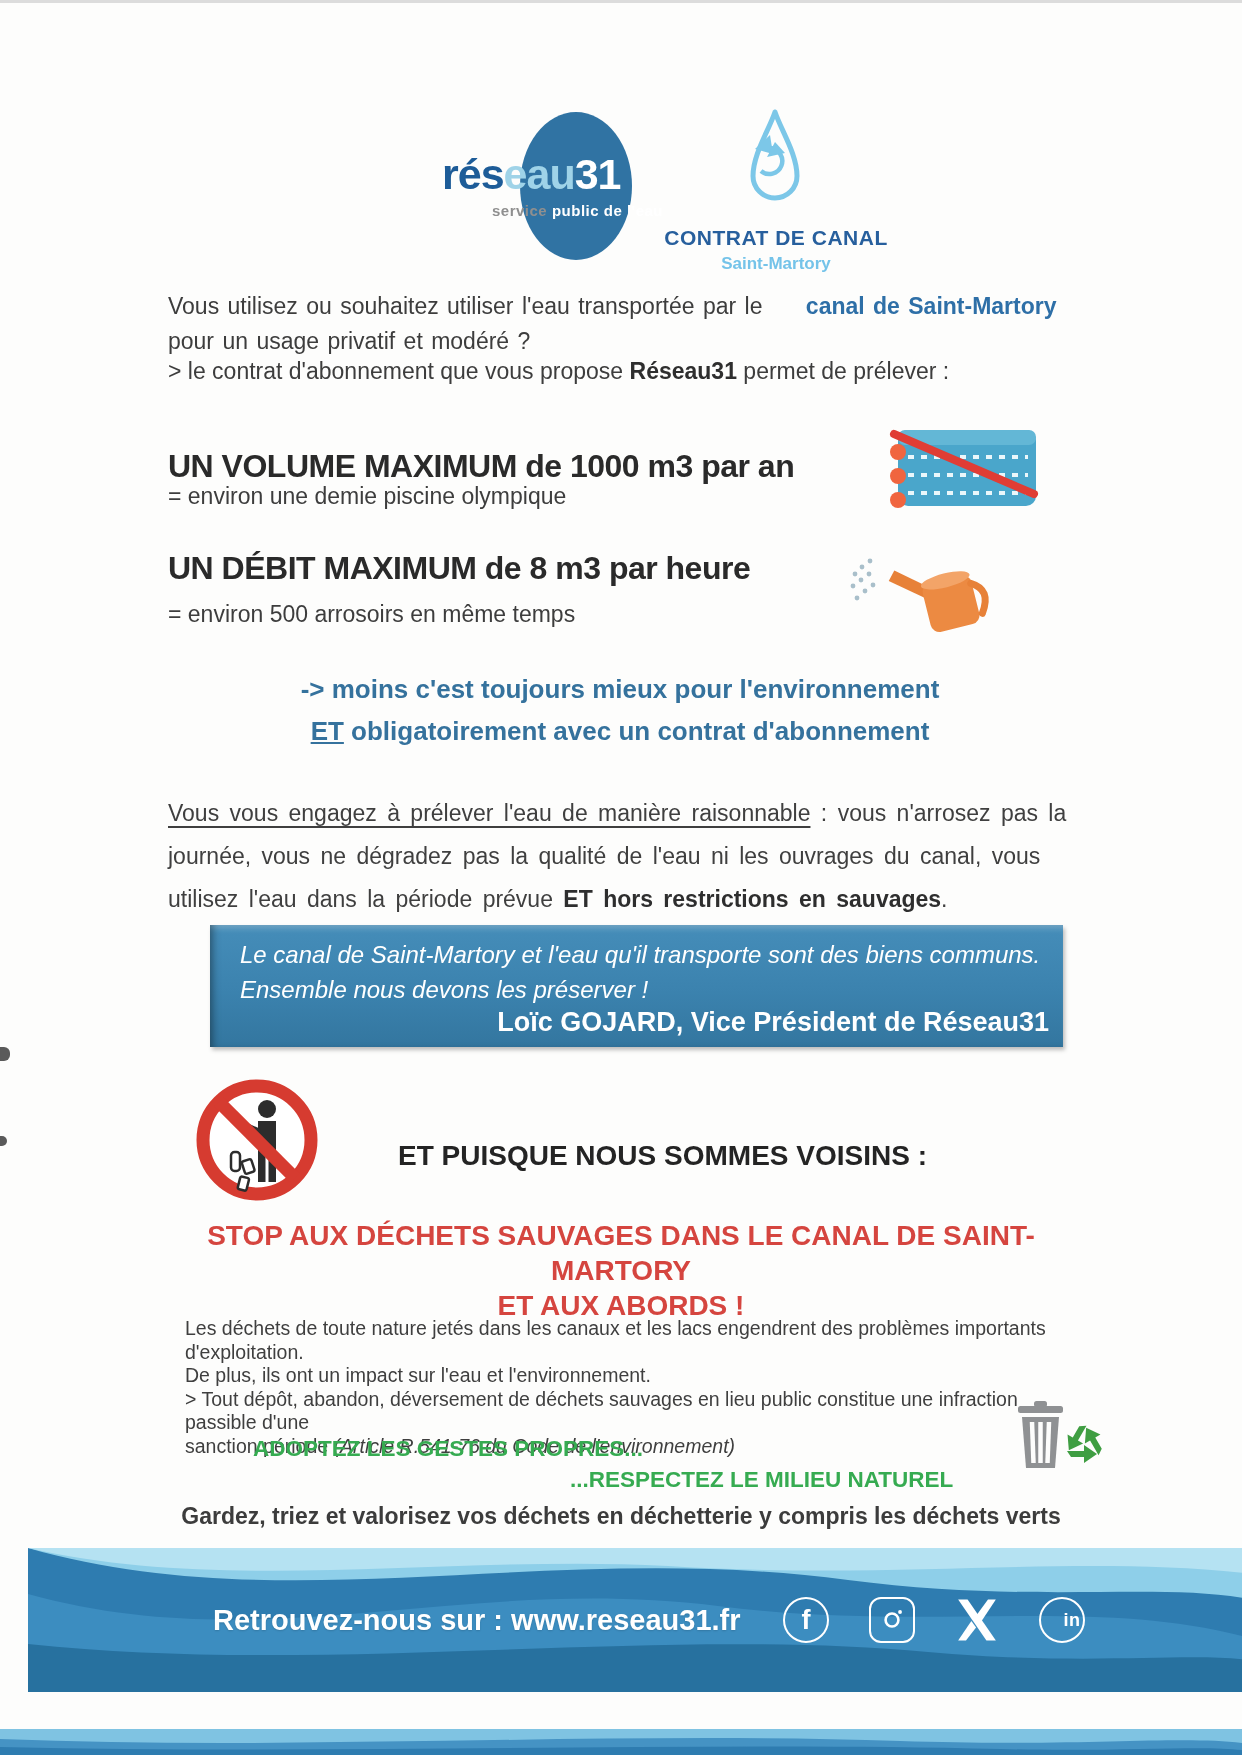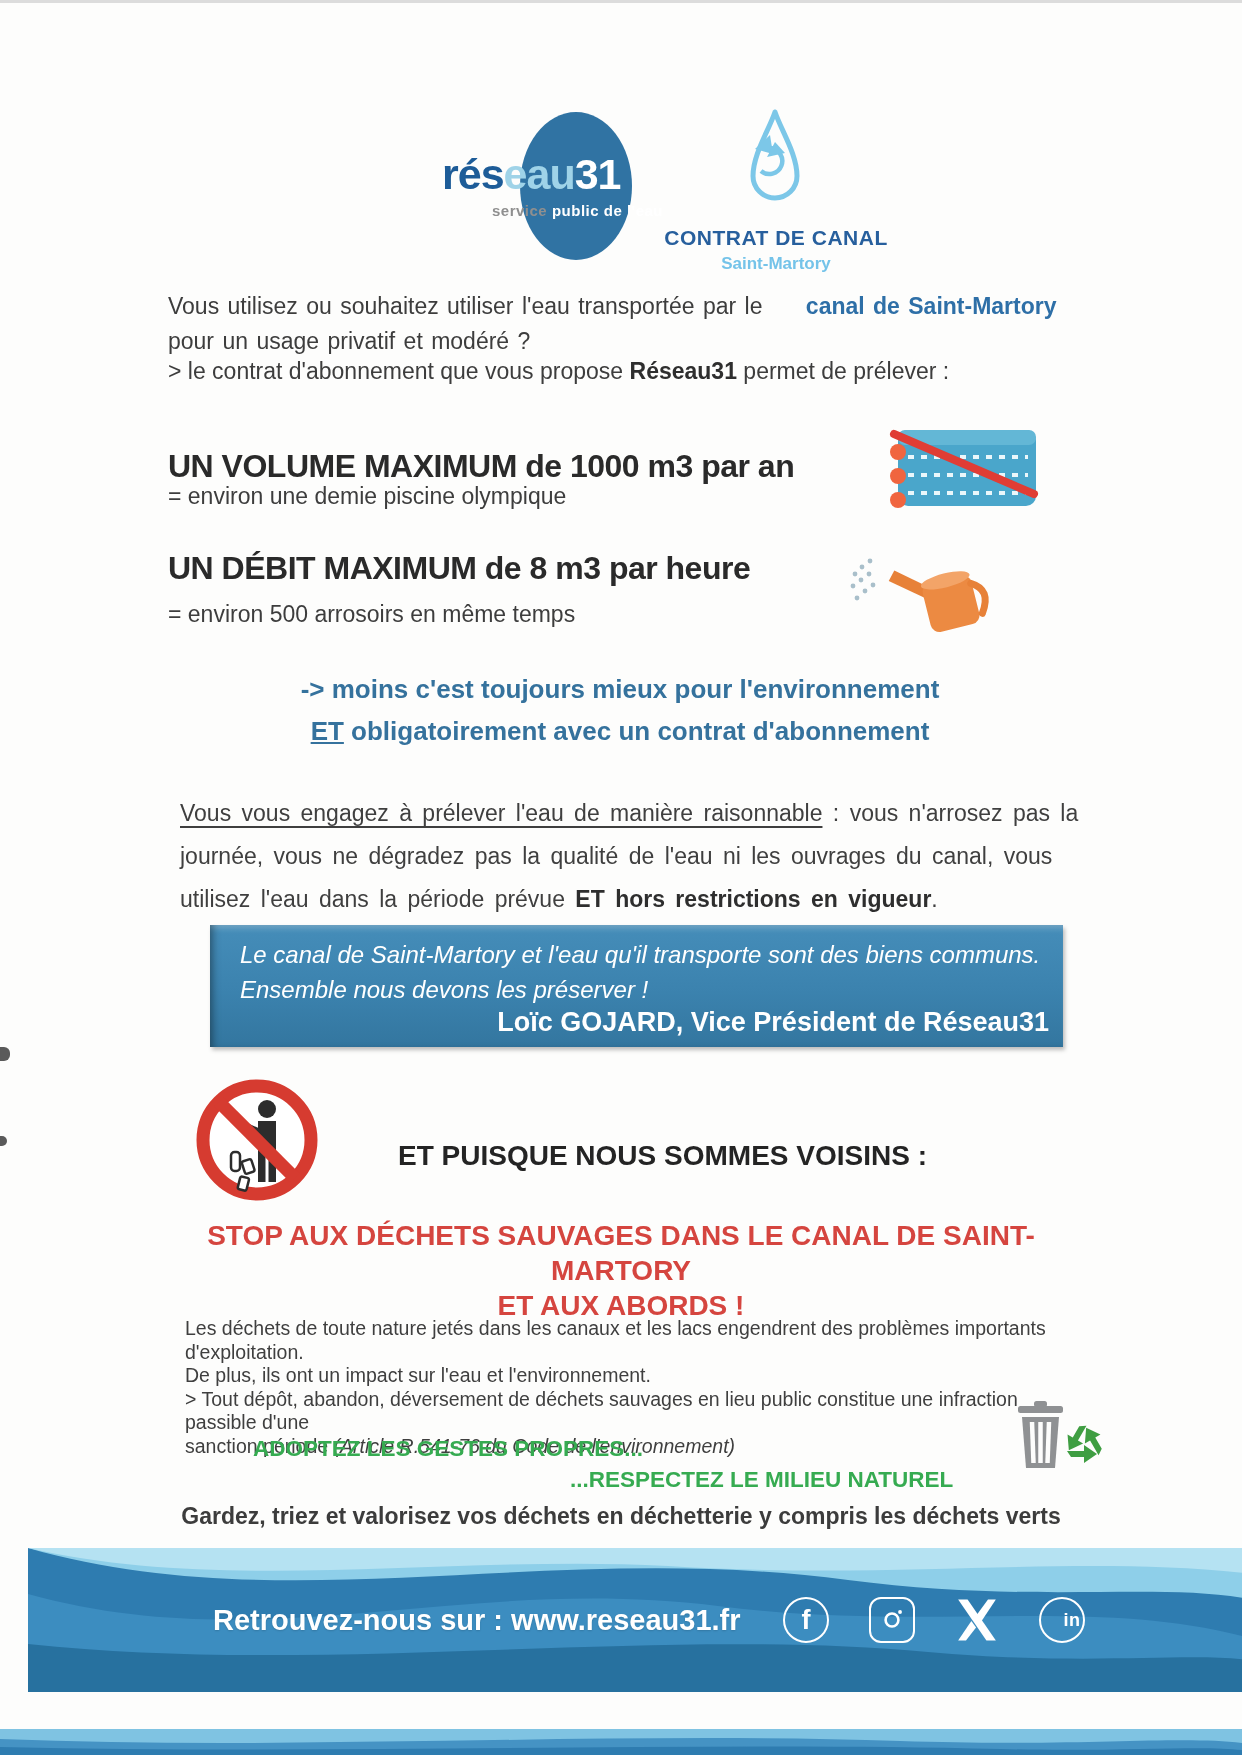--- a/index.html
+++ b/index.html
@@ -38,21 +38,21 @@
   .deb-title{left:168px;top:550px;}
   .deb-sub{left:168px;top:601px;font-size:23px;}
   .can-icon{left:845px;top:538px;width:150px;height:106px;}
 
   
   .note{left:170px;top:668px;width:900px;text-align:center;font-weight:bold;font-size:26px;
         color:#35729d;line-height:42px;}
   .note .et{text-decoration:underline;}
 
   
-  .engage{left:168px;top:792px;width:900px;font-size:23px;line-height:43px;word-spacing:4px;color:#3f3f3f;margin-left:12px;}
+  .engage{left:168px;top:792px;width:900px;font-size:23px;line-height:43px;word-spacing:4px;color:#3f3f3f;}
   .engage .ul{text-decoration:underline;text-underline-offset:5px;}
 
   
   .banner{left:210px;top:925px;width:853px;height:122px;
           background:linear-gradient(180deg,#458db9 0%,#3b82ae 55%,#33769f 100%);
           box-shadow:inset 7px 0 9px -5px rgba(0,0,0,.45), inset 0 7px 7px -5px rgba(255,255,255,.35), 2px 3px 4px rgba(0,0,0,.25);
           color:#ffffff;}
   .banner-quote{position:absolute;left:30px;top:12px;font-style:italic;font-size:24px;line-height:35px;}
   .banner-author{position:absolute;right:14px;top:82px;font-weight:bold;font-size:27px;white-space:nowrap;}
 
@@ -163,21 +163,21 @@
   </div>
 
   <div class="abs note">
     <span>-&gt; moins c'est toujours mieux pour l'environnement</span><br>
     <span class="et">ET</span><span> obligatoirement avec un contrat d'abonnement</span>
   </div>
 
   <div class="abs engage">
     <span class="ul">Vous vous engagez à prélever l'eau de manière raisonnable</span><span> : vous n'arrosez pas la</span><br>
     <span>journée, vous ne dégradez pas la qualité de l'eau ni les ouvrages du canal,  vous</span><br>
-    <span>utilisez l'eau dans la période prévue </span><span class="b-dark">ET hors restrictions en vigueur</span><span>.</span>
+    <span>utilisez l'eau dans la période prévue </span><span class="b-dark">ET hors restrictions en sauvages</span><span>.</span>
   </div>
 
   <div class="abs banner">
     <div class="banner-quote">
       <span>Le canal de Saint-Martory et l'eau qu'il transporte sont des biens communs.</span><br>
       <span>Ensemble nous devons les préserver !</span>
     </div>
     <div class="banner-author">Loïc GOJARD, Vice Président de Réseau31</div>
   </div>
 

